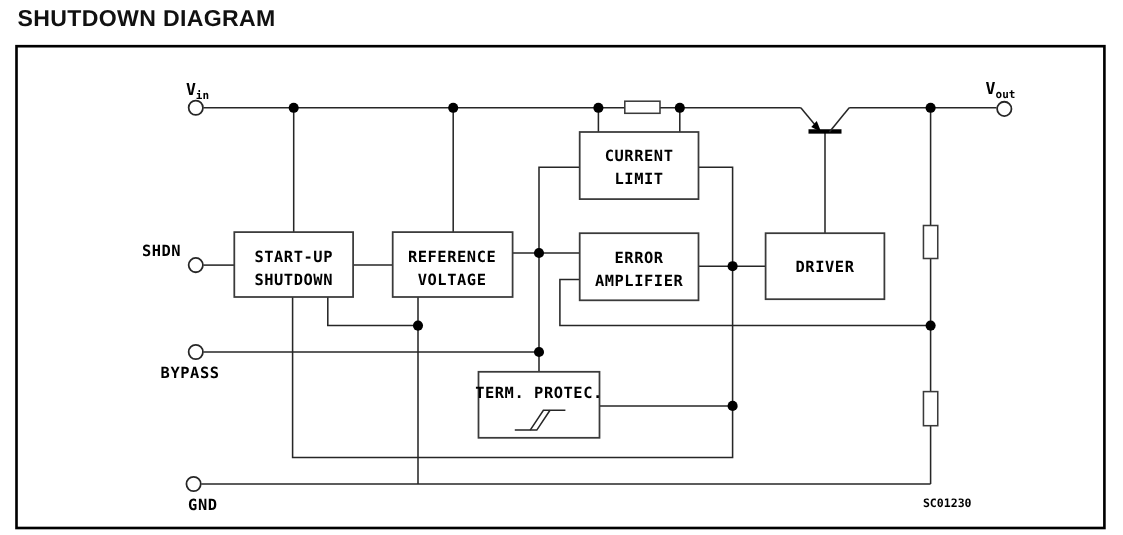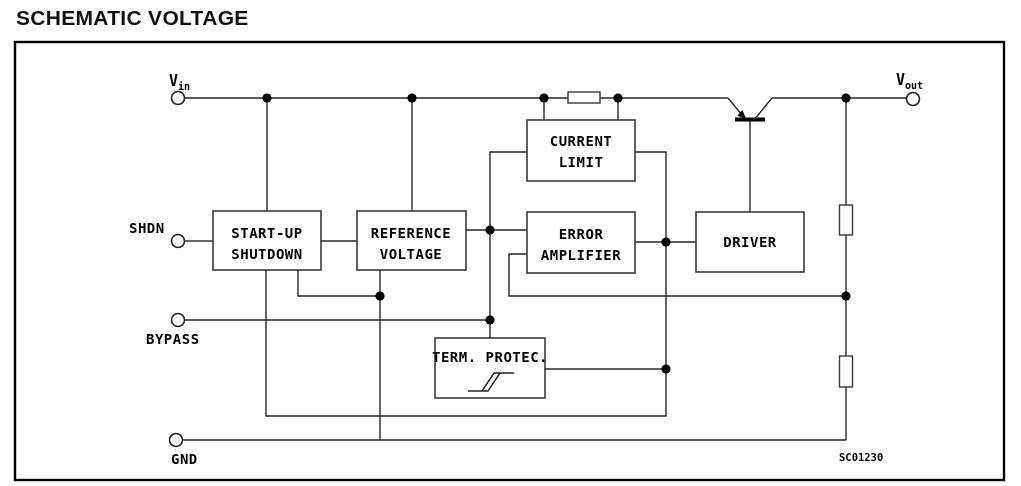--- a/index.html
+++ b/index.html
@@ -19,21 +19,21 @@
         letter-spacing:.5px;fill:#000;}
   .vlabel{font-family:"DejaVu Sans Mono",monospace;font-weight:bold;font-size:15px;fill:#000;}
   .sub{font-size:10px;}
   .figcode{font-family:"DejaVu Sans Mono",monospace;font-weight:bold;font-size:10.5px;fill:#000;}
   .tbar{fill:#000;}
 </style>
 </head>
 <body>
 
 <div id="page">
-  <h1 id="doc-title">SCHEMATIC VOLTAGE</h1>
+  <h1 id="doc-title">SHUTDOWN DIAGRAM</h1>
 
   <svg width="1021" height="486" viewBox="0 0 1021 486">
 
     <rect x="15" y="42" width="989" height="438" fill="none" stroke="#000" stroke-width="2.4"></rect>
 
     <g>
       <path class="wire" d="M185,98 H728"></path>
       <path class="wire" d="M772,98 H906"></path>
       <path class="wire" d="M267,98 V211"></path>
       <path class="wire" d="M412,98 V211"></path>

